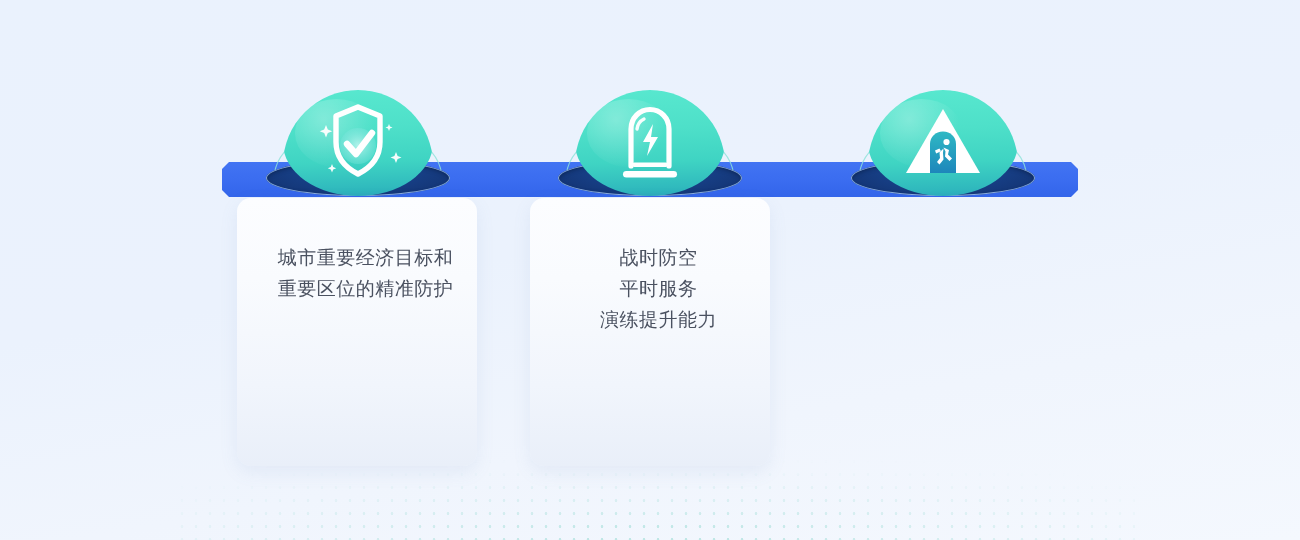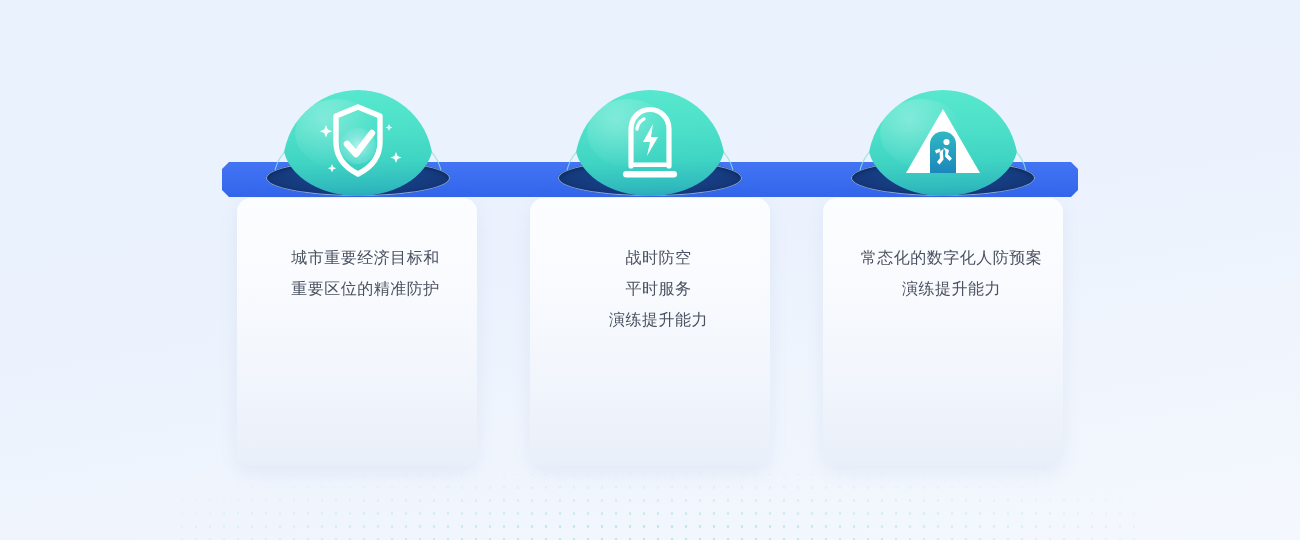--- a/index.html
+++ b/index.html
@@ -143,21 +143,21 @@
   .card.c2 { left: 530px; }
   .card.c3 { left: 823px; }
 
   .card-text {
     position: absolute;
     left: 0;
     right: 0;
     top: 44px;
     text-align: center;
     color: #4a5160;
-    font-size: 16px;
+    font-size: 19px;
     line-height: 31px;
     letter-spacing: 0.5px;
     white-space: pre-line;
     padding-left: 17px;
   }
 </style>
 </head>
 <body>
 
 <div id="stage">
@@ -238,18 +238,14 @@
 
   <div class="card c1">
     <div class="card-text">城市重要经济目标和
 重要区位的精准防护</div>
   </div>
   <div class="card c2">
     <div class="card-text">战时防空
 平时服务
 演练提升能力</div>
   </div>
-  <div class="card c3">
-    <div class="card-text">常态化的数字化人防预案
-演练提升能力</div>
-  </div>
 
 </div>
 
 </body></html>

